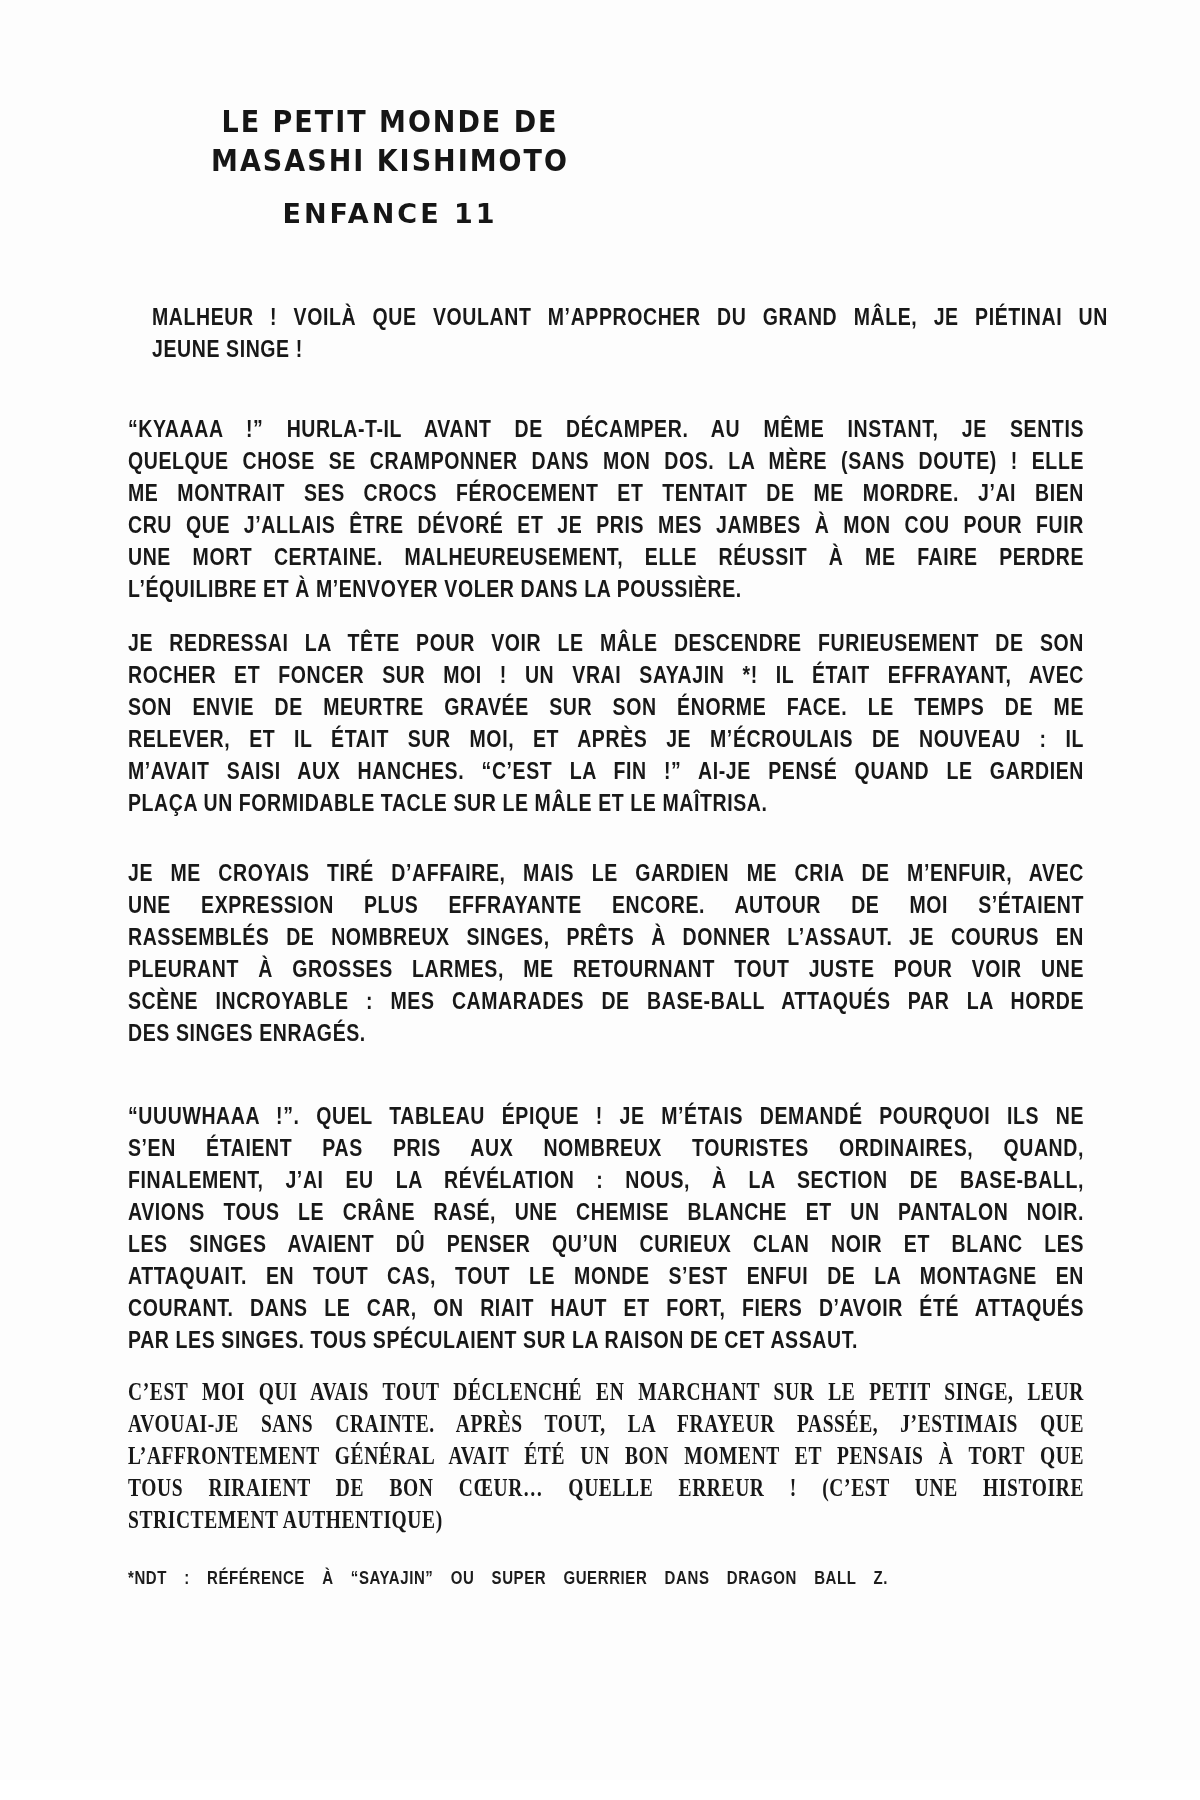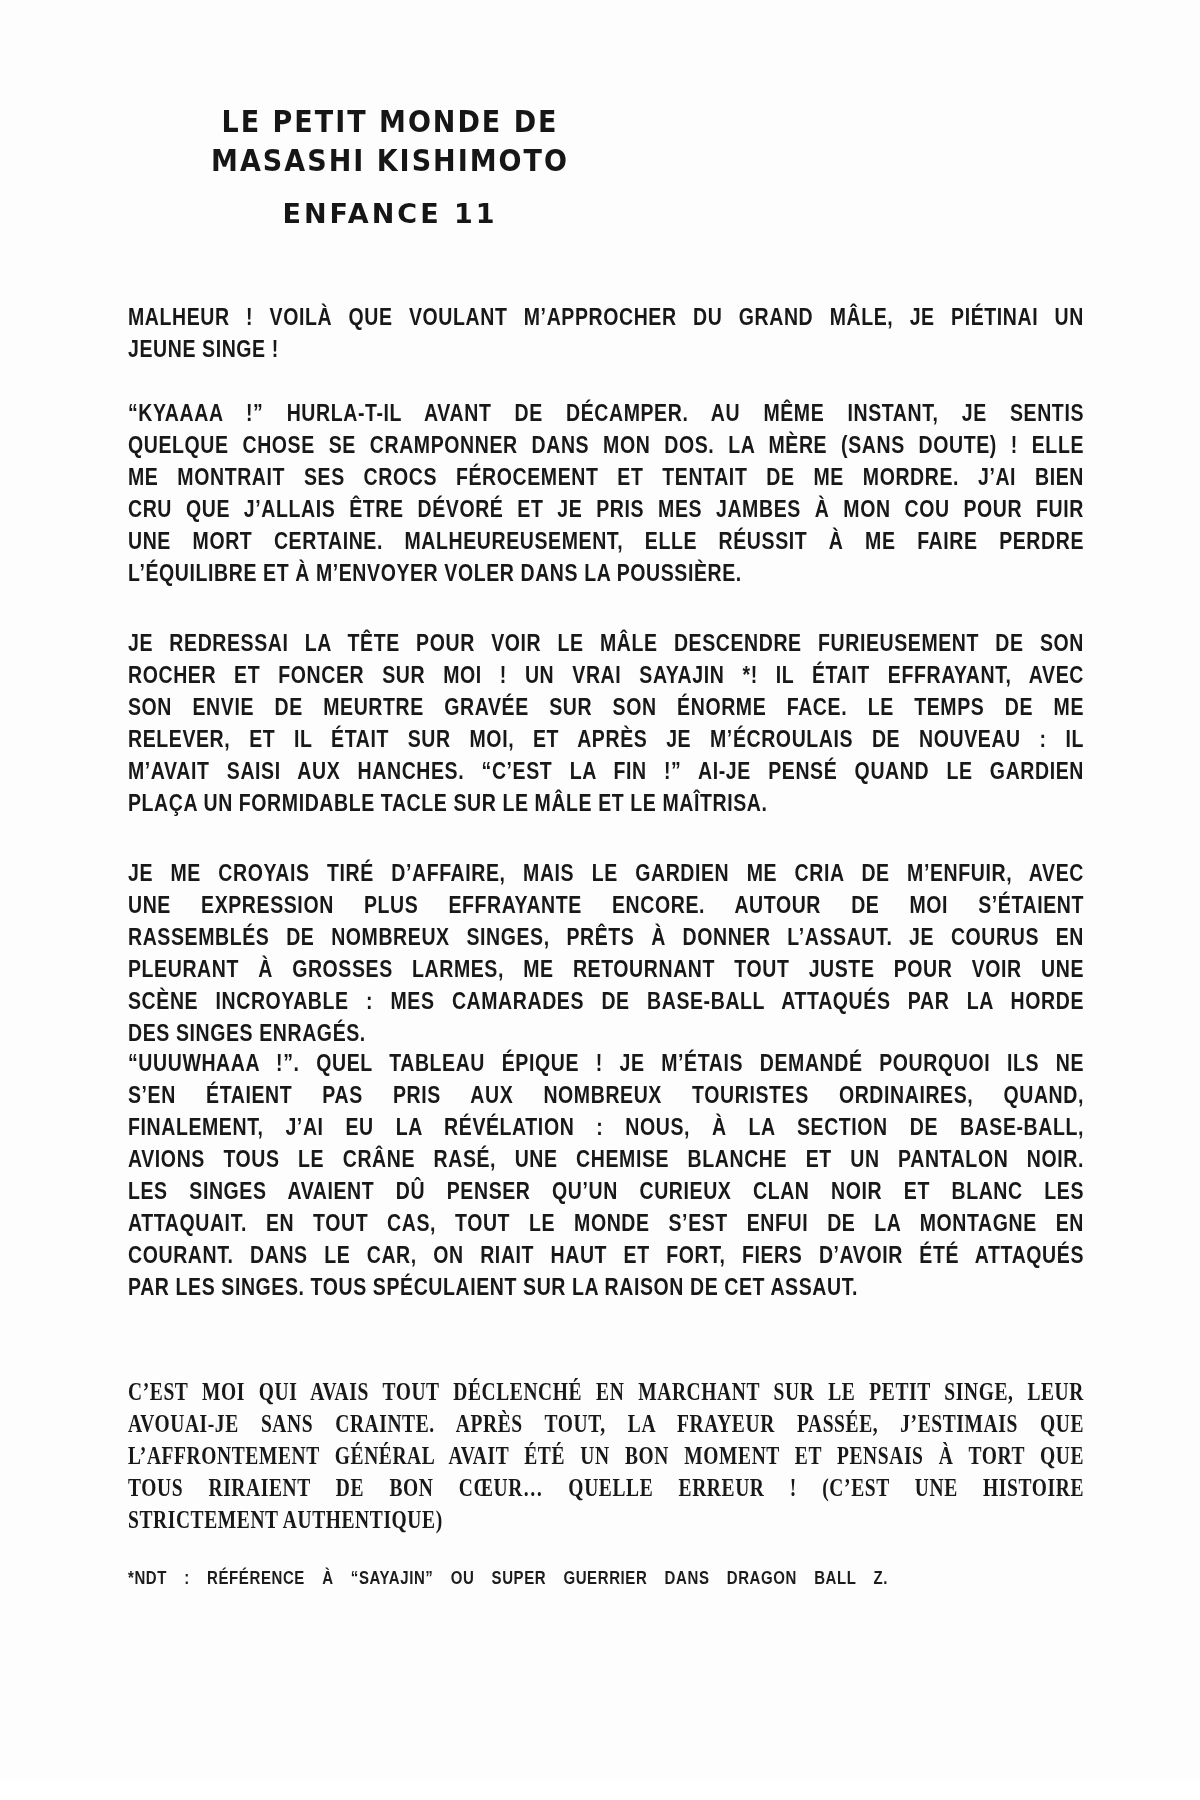--- a/index.html
+++ b/index.html
@@ -17,26 +17,26 @@
 <body>
 
 <div class="page">
 
   <div class="title-block" style="top:0;">
     <div class="title-line" style="top:104px;">LE PETIT MONDE DE</div>
     <div class="title-line" style="top:143px;">MASASHI KISHIMOTO</div>
     <div class="subtitle-line" style="top:198px;">ENFANCE 11</div>
   </div>
 
-  <div class="para" style="top:300px;">
+  <div class="para" style="top:300px;margin-left:24px;">
     <span class="line">MALHEUR ! VOILÀ QUE VOULANT M’APPROCHER DU GRAND MÂLE, JE PIÉTINAI UN</span>
     <span class="line last">JEUNE SINGE !</span>
   </div>
 
-  <div class="para" style="top:396px;">
+  <div class="para" style="top:412px;">
     <span class="line">“KYAAAA !” HURLA-T-IL AVANT DE DÉCAMPER. AU MÊME INSTANT, JE SENTIS</span>
     <span class="line">QUELQUE CHOSE SE CRAMPONNER DANS MON DOS. LA MÈRE (SANS DOUTE) ! ELLE</span>
     <span class="line">ME MONTRAIT SES CROCS FÉROCEMENT ET TENTAIT DE ME MORDRE. J’AI BIEN</span>
     <span class="line">CRU QUE J’ALLAIS ÊTRE DÉVORÉ ET JE PRIS MES JAMBES À MON COU POUR FUIR</span>
     <span class="line">UNE MORT CERTAINE. MALHEUREUSEMENT, ELLE RÉUSSIT À ME FAIRE PERDRE</span>
     <span class="line last">L’ÉQUILIBRE ET À M’ENVOYER VOLER DANS LA POUSSIÈRE.</span>
   </div>
 
   <div class="para" style="top:856px;">
     <span class="line">JE ME CROYAIS TIRÉ D’AFFAIRE, MAIS LE GARDIEN ME CRIA DE M’ENFUIR, AVEC</span>
@@ -49,21 +49,21 @@
 
   <div class="para" style="top:626px;">
     <span class="line">JE REDRESSAI LA TÊTE POUR VOIR LE MÂLE DESCENDRE FURIEUSEMENT DE SON</span>
     <span class="line">ROCHER ET FONCER SUR MOI ! UN VRAI SAYAJIN *! IL ÉTAIT EFFRAYANT, AVEC</span>
     <span class="line">SON ENVIE DE MEURTRE GRAVÉE SUR SON ÉNORME FACE. LE TEMPS DE ME</span>
     <span class="line">RELEVER, ET IL ÉTAIT SUR MOI, ET APRÈS JE M’ÉCROULAIS DE NOUVEAU : IL</span>
     <span class="line">M’AVAIT SAISI AUX HANCHES. “C’EST LA FIN !” AI-JE PENSÉ QUAND LE GARDIEN</span>
     <span class="line last">PLAÇA UN FORMIDABLE TACLE SUR LE MÂLE ET LE MAÎTRISA.</span>
   </div>
 
-  <div class="para" style="top:1046px;">
+  <div class="para" style="top:1099px;">
     <span class="line">“UUUWHAAA !”. QUEL TABLEAU ÉPIQUE ! JE M’ÉTAIS DEMANDÉ POURQUOI ILS NE</span>
     <span class="line">S’EN ÉTAIENT PAS PRIS AUX NOMBREUX TOURISTES ORDINAIRES, QUAND,</span>
     <span class="line">FINALEMENT, J’AI EU LA RÉVÉLATION : NOUS, À LA SECTION DE BASE-BALL,</span>
     <span class="line">AVIONS TOUS LE CRÂNE RASÉ, UNE CHEMISE BLANCHE ET UN PANTALON NOIR.</span>
     <span class="line">LES SINGES AVAIENT DÛ PENSER QU’UN CURIEUX CLAN NOIR ET BLANC LES</span>
     <span class="line">ATTAQUAIT. EN TOUT CAS, TOUT LE MONDE S’EST ENFUI DE LA MONTAGNE EN</span>
     <span class="line">COURANT. DANS LE CAR, ON RIAIT HAUT ET FORT, FIERS D’AVOIR ÉTÉ ATTAQUÉS</span>
     <span class="line last">PAR LES SINGES. TOUS SPÉCULAIENT SUR LA RAISON DE CET ASSAUT.</span>
   </div>
 

